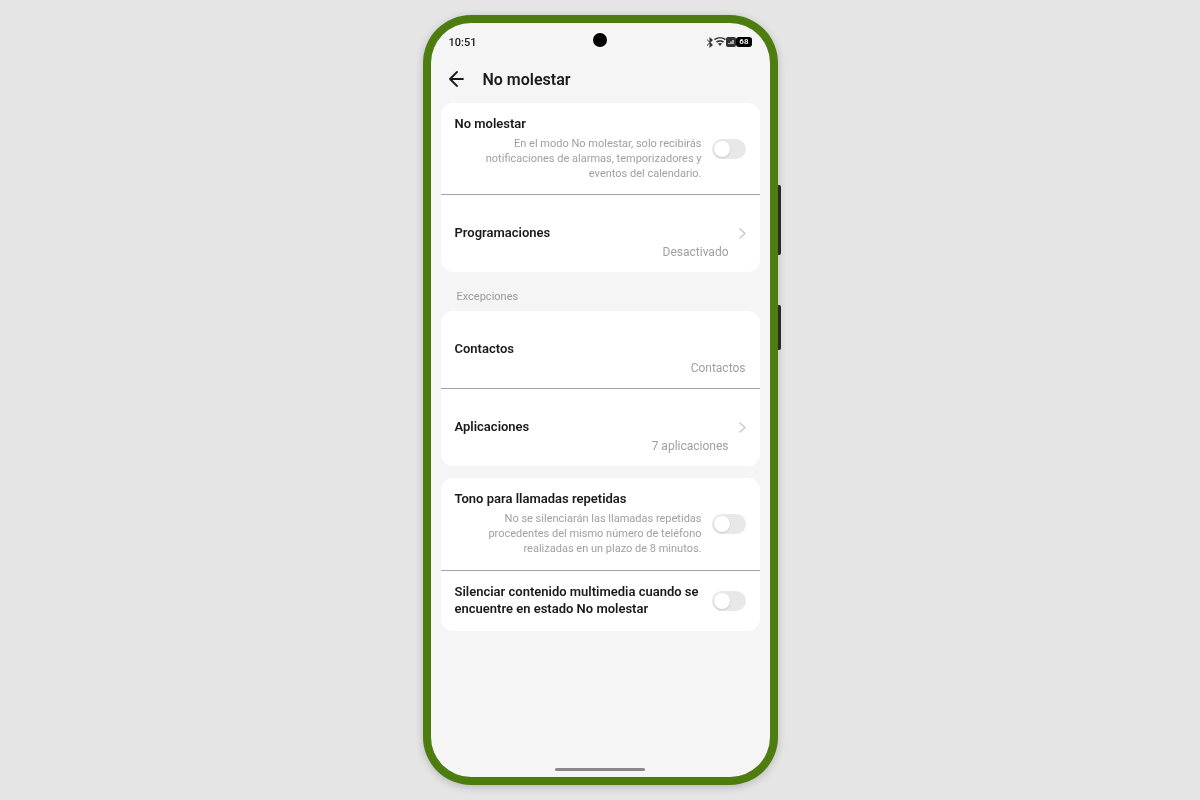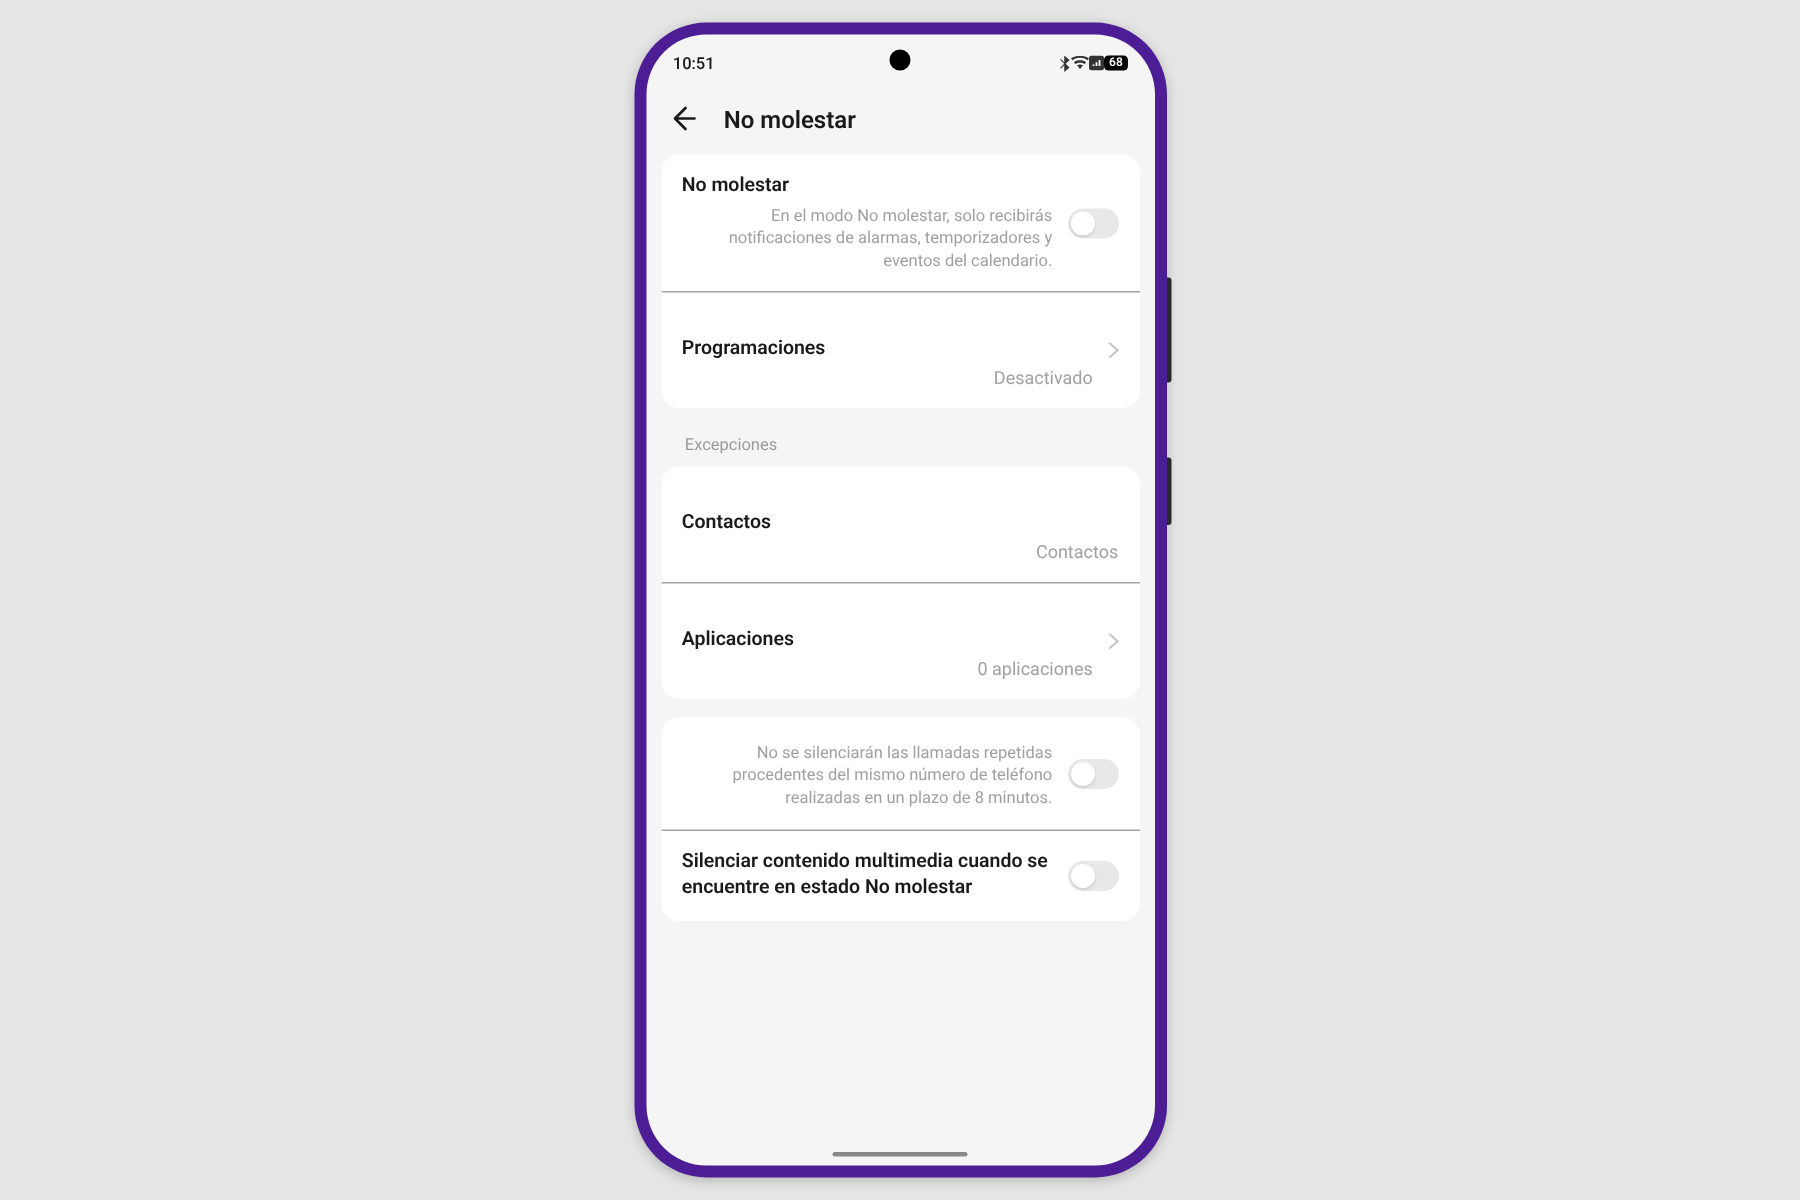--- a/index.html
+++ b/index.html
@@ -9,21 +9,21 @@
     background: #e5e5e5;
     font-family: -apple-system, "Segoe UI", Roboto, sans-serif;
     display: flex;
     align-items: center;
     justify-content: center;
     overflow: hidden;
   }
   .phone {
     width: 355px;
     height: 770px;
-    background: #4c1d95;
+    background: #4d7c0f;
     border-radius: 48px;
     padding: 8px;
     position: relative;
     box-shadow: 0 2px 8px rgba(0,0,0,0.2);
   }
   .phone-side-btn {
     position: absolute;
     right: -3px;
     width: 3px;
     background: #2a2a2a;
@@ -228,32 +228,33 @@
         <div class="row">
           <div class="row-main">
             <div class="row-title">Contactos</div>
           </div>
           <span class="row-value">Contactos</span>
         </div>
         <div class="row">
           <div class="row-main">
             <div class="row-title">Aplicaciones</div>
           </div>
-          <span class="row-value">0 aplicaciones</span>
+          <span class="row-value">7 aplicaciones</span>
           <span class="chevron">
             <svg width="7" height="11" viewBox="0 0 7 11">
                 <path d="M1 1 L6 5.5 L1 10" stroke="currentColor" stroke-width="1.5" fill="none" stroke-linecap="round"></path>
               </svg>
           </span>
         </div>
       </div>
 
       <div class="card">
         <div class="row">
           <div class="row-main">
+            <div class="row-title">Tono para llamadas repetidas</div>
             <div class="row-desc">No se silenciarán las llamadas repetidas procedentes del mismo número de teléfono realizadas en un plazo de 8 minutos.</div>
           </div>
           <div class="toggle"></div>
         </div>
         <div class="row">
           <div class="row-main">
             <div class="row-title">Silenciar contenido multimedia cuando se encuentre en estado No molestar</div>
           </div>
           <div class="toggle"></div>
         </div>

